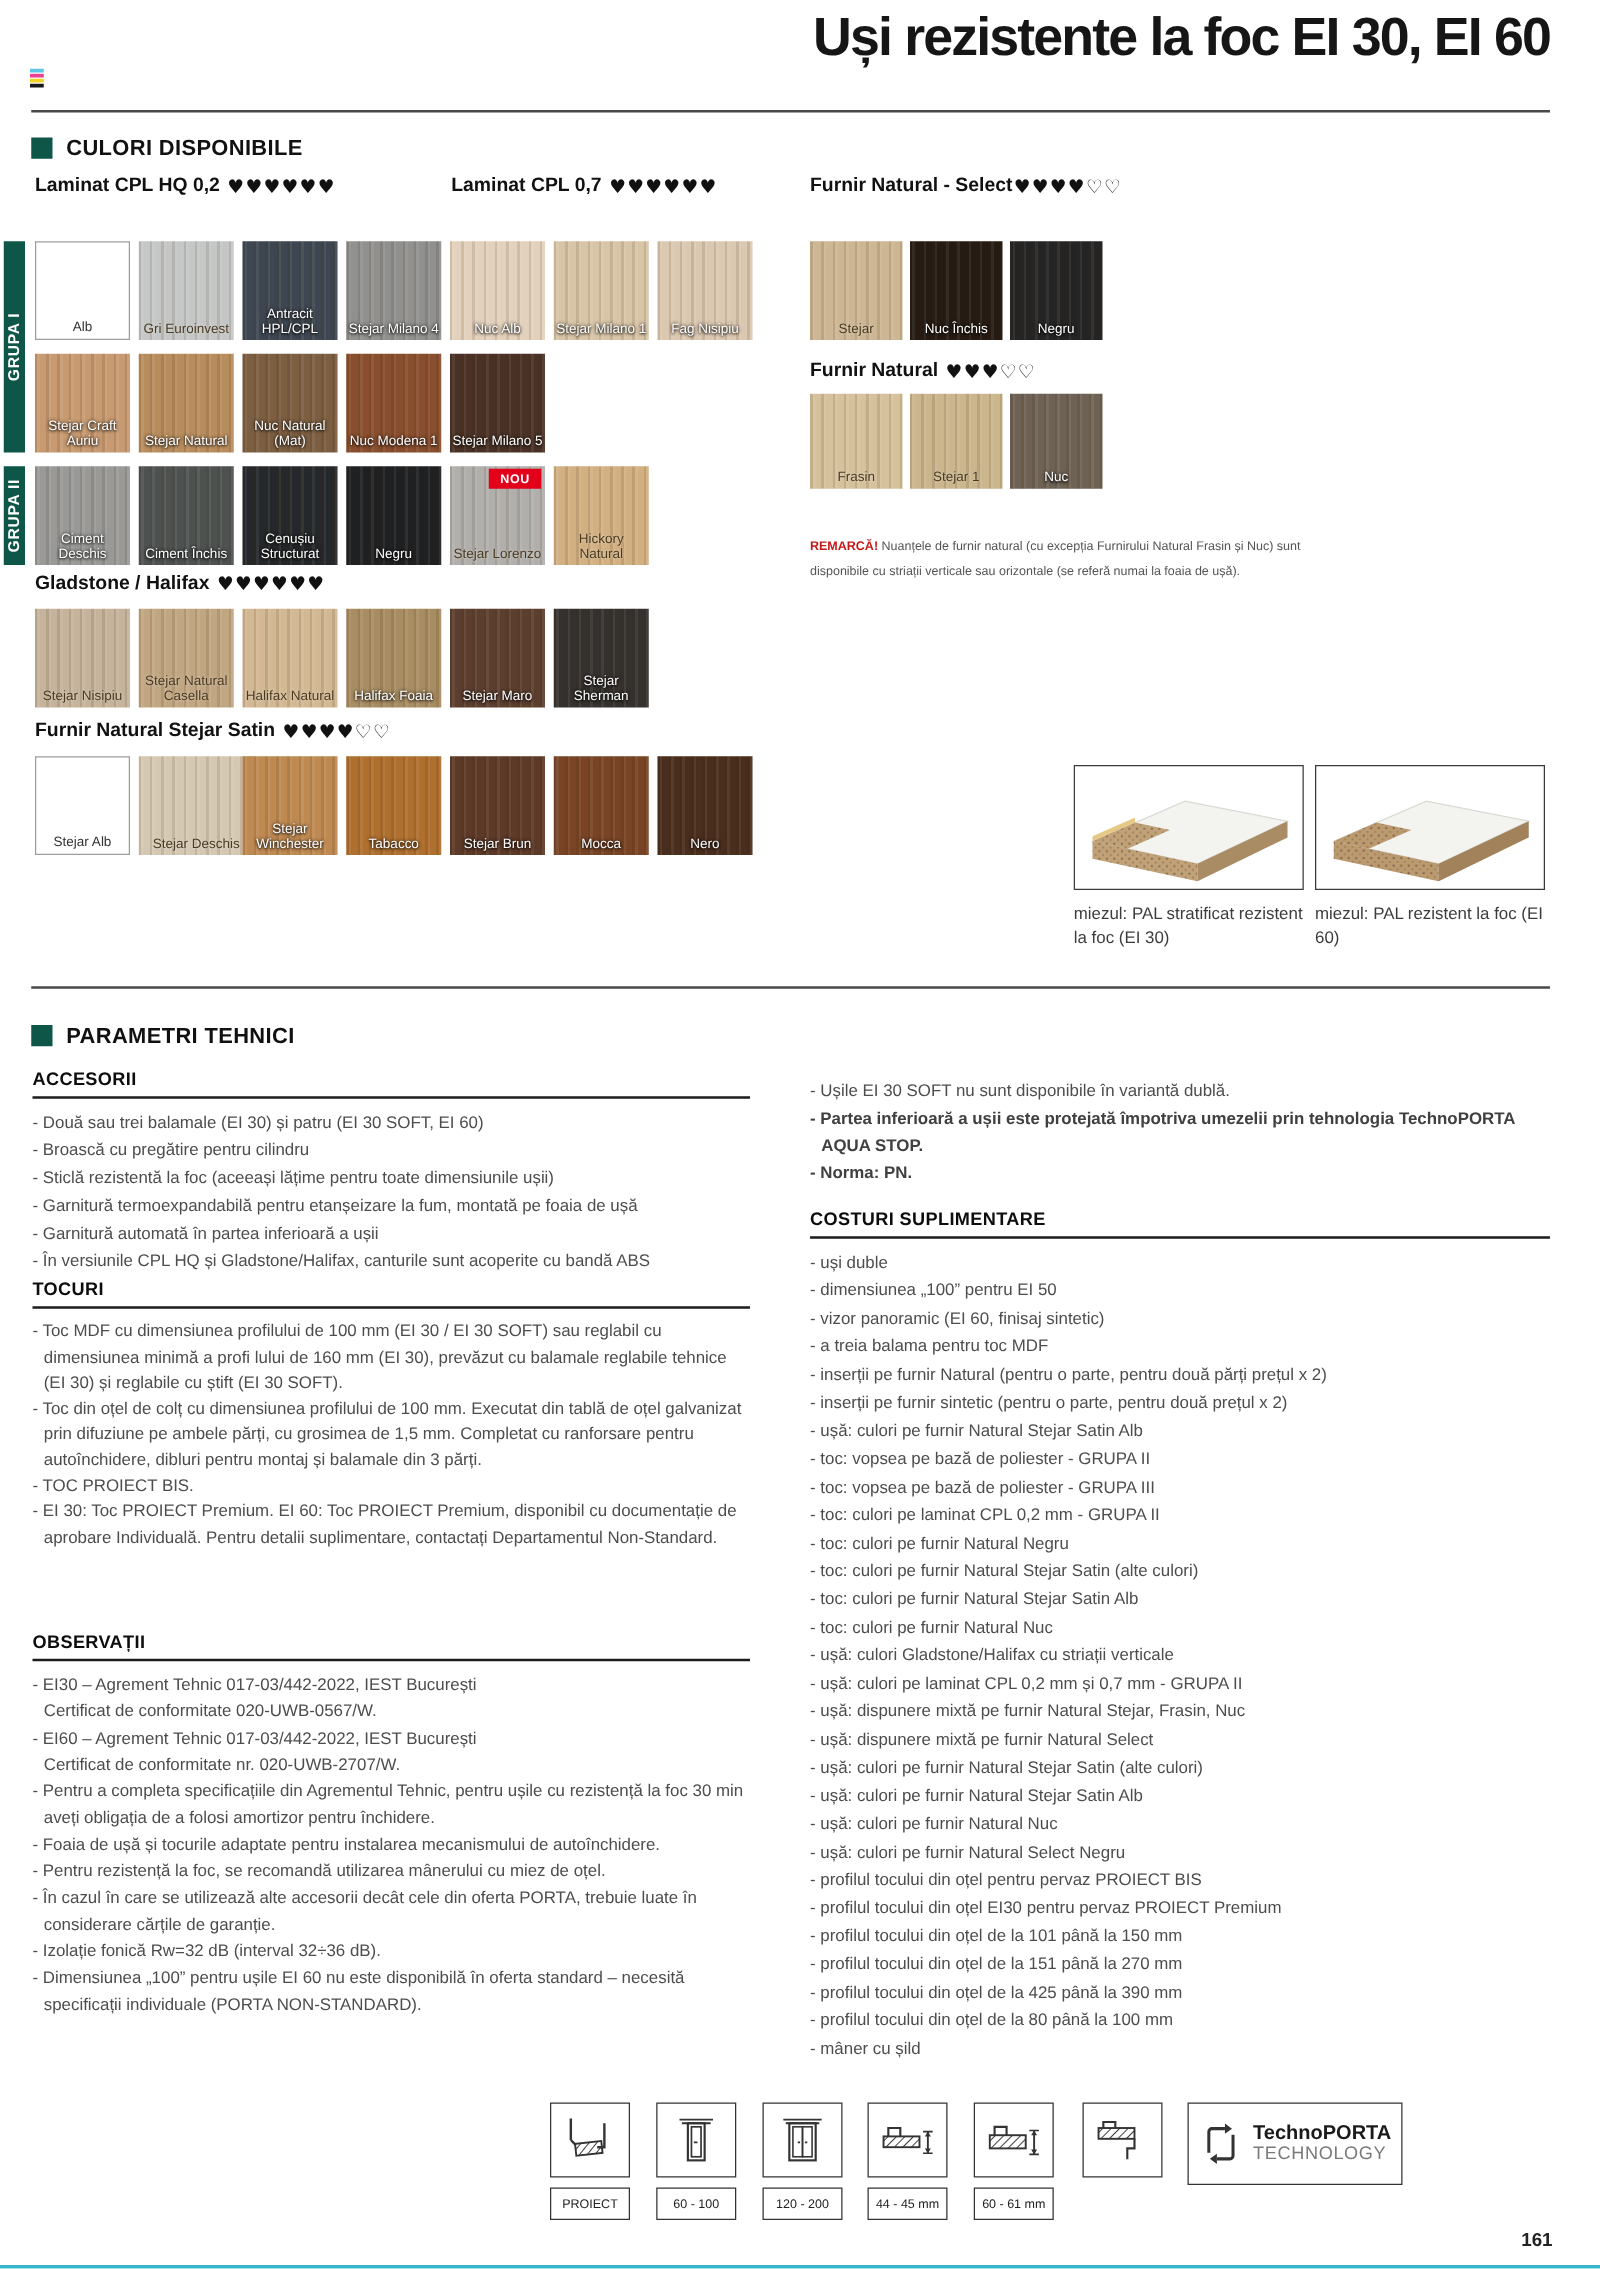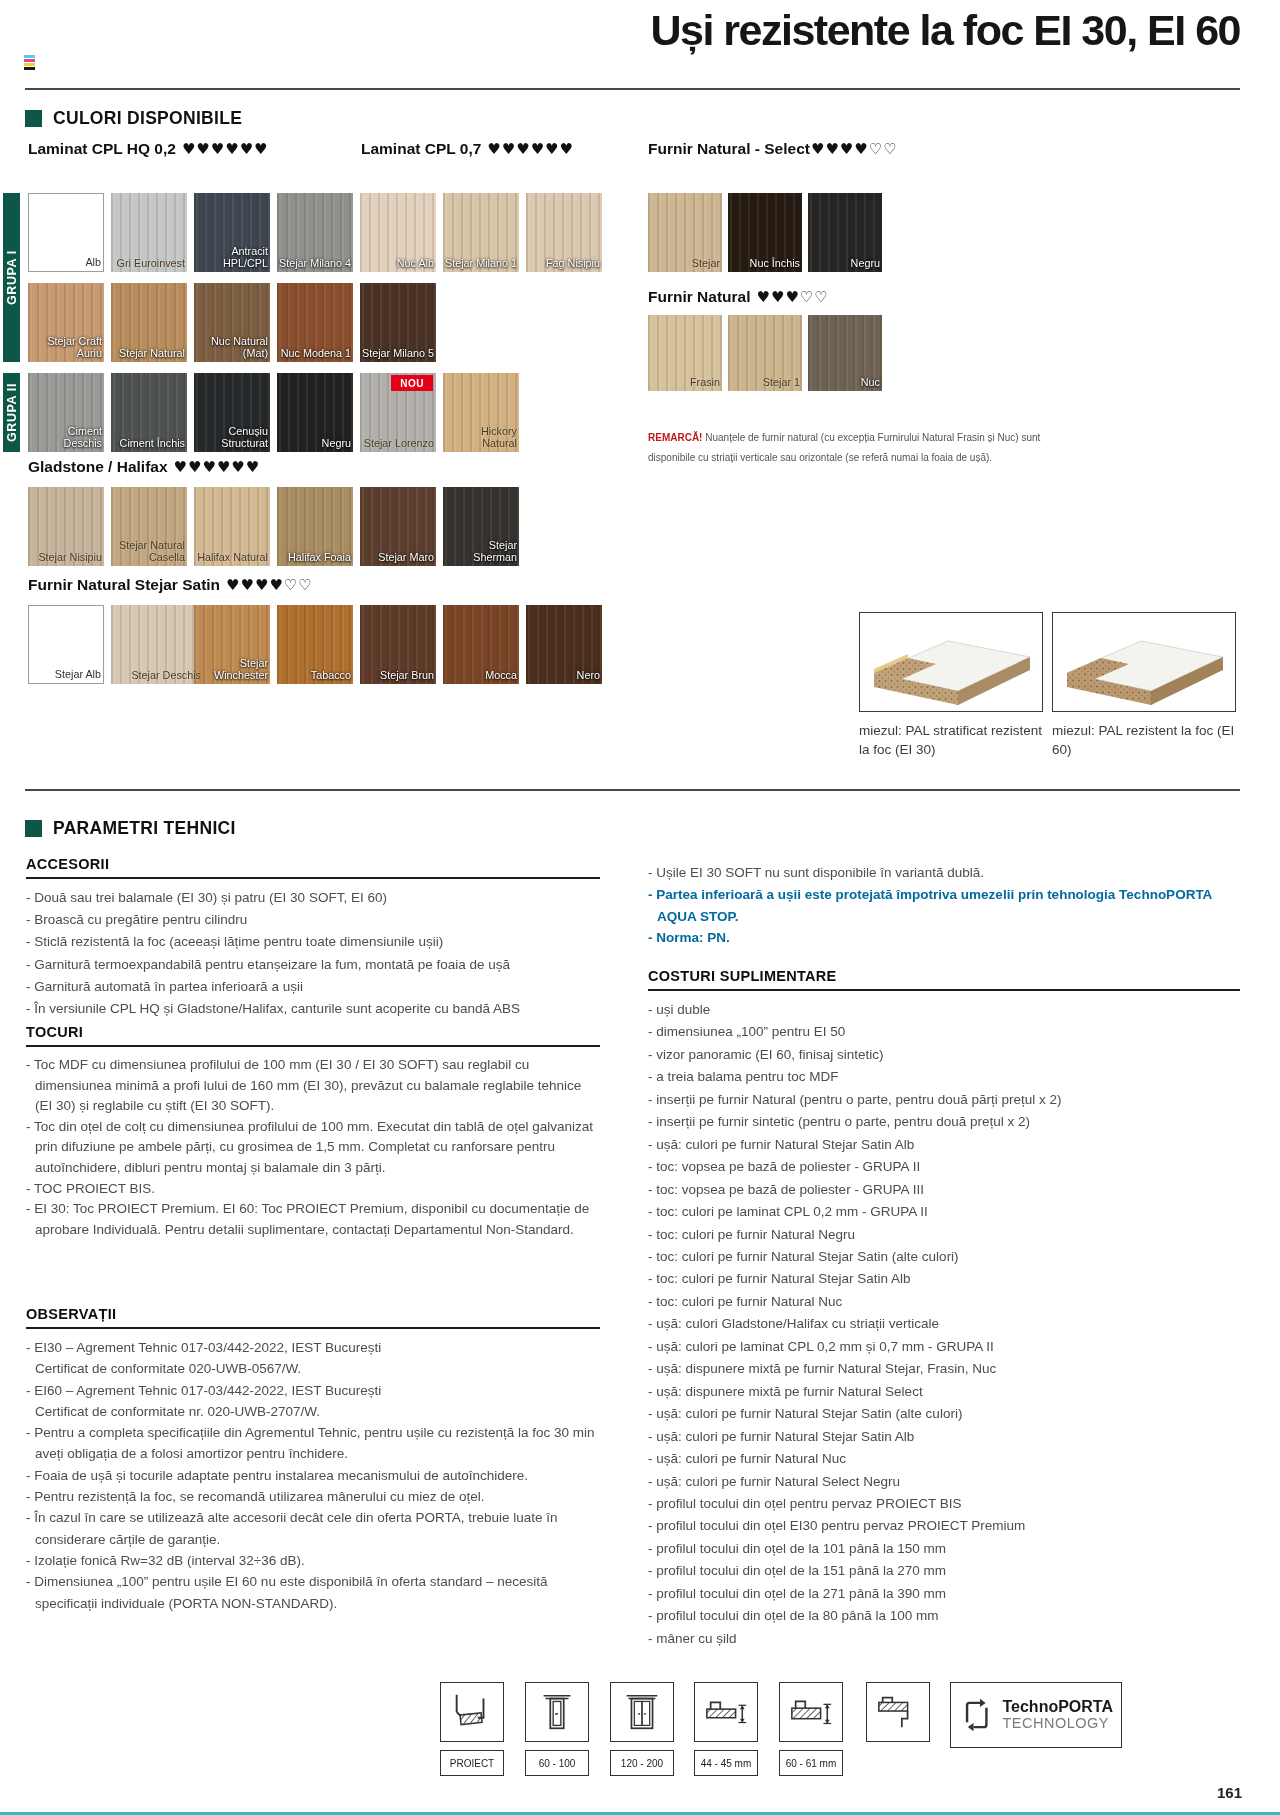--- a/index.html
+++ b/index.html
@@ -23,21 +23,21 @@
   .g3{grid-template-columns:repeat(3,74px);column-gap:6px;}
   .cell{position:relative;width:76px;height:79px;overflow:hidden;background:#ccc;}
   .g3 .cell{width:74px;}
   .h76{height:76px;}
   .cell::after{content:"";position:absolute;inset:0;
      background:repeating-linear-gradient(90deg,rgba(60,35,10,.12) 0 2px,rgba(255,255,255,.07) 2px 4px,rgba(0,0,0,0) 4px 9px);}
   .plain{border:1px solid #9d9d9d;width:74px!important;height:77px;}
   .plain::after{display:none;}
   .empty{background:transparent;}
   .empty::after{display:none;}
-  .sw-label{position:absolute;left:2px;right:2px;bottom:3px;text-align:right;font-size:10.8px;line-height:1.13;
+  .sw-label{position:absolute;left:2px;right:2px;bottom:3px;text-align:center;font-size:10.8px;line-height:1.13;
      color:#fff;text-shadow:0 0 3px rgba(0,0,0,.9),0 1px 2px rgba(0,0,0,.75);z-index:2;}
   .dk .sw-label{color:#49391f;text-shadow:0 0 2px rgba(255,255,255,.5);}
   .plain .sw-label{color:#333;text-shadow:none;}
   .nou{position:absolute;top:2px;right:3px;background:#e2001a;color:#fff;font-size:10px;font-weight:bold;
      padding:2.5px 9px;z-index:3;letter-spacing:.5px;}
   .grupa{position:absolute;left:3px;width:17px;background:#0e5748;color:#fff;display:flex;align-items:center;justify-content:center;
      writing-mode:vertical-rl;transform:rotate(180deg);font-weight:bold;font-size:12.5px;letter-spacing:.6px;}
   
   #remark{position:absolute;left:648px;top:428px;width:416px;font-size:10px;line-height:19.5px;color:#555;}
   #remark b{color:#c21919;}
@@ -47,21 +47,21 @@
   #midrule{position:absolute;left:25px;right:40px;top:789px;height:0;border-top:2.5px solid #4a4a4a;}
   
   .col-h{font-size:14.5px;font-weight:bold;color:#0d0d0d;border-bottom:2px solid #1c1c1c;padding-bottom:5px;letter-spacing:.3px;}
   .list{margin-top:8px;font-size:13.5px;color:#4d4d4d;}
   .list div{padding-left:9px;text-indent:-9px;white-space:pre-line;}
   .lh22 div{line-height:22.2px;}
   .lh206 div{line-height:20.6px;}
   .lh213 div{line-height:21.3px;}
   .lh218 div{line-height:21.8px;}
   .lh224 div{line-height:22.45px;}
-  .b{font-weight:bold;color:#0369a1;}
+  .b{font-weight:bold;color:#404040;}
   
   .icbox{position:absolute;width:64px;height:60px;border:1.5px solid #333;box-sizing:border-box;background:#fff;
      display:flex;align-items:center;justify-content:center;}
   .iclabel{position:absolute;width:64px;height:26px;border:1px solid #333;box-sizing:border-box;
      display:flex;align-items:center;justify-content:center;font-size:10px;color:#222;}
   #tporta{position:absolute;left:950px;top:1682px;width:172px;height:66px;border:1.5px solid #333;box-sizing:border-box;
      display:flex;align-items:center;gap:8px;padding:16px 8px;background:#fff;}
   #tporta .t1{font-size:16px;font-weight:bold;color:#1a1a1a;line-height:1.1;}
   #tporta .t2{font-size:14.5px;color:#7a7a7a;letter-spacing:.5px;line-height:1.15;}
   #pagenum{position:absolute;right:38px;top:1784px;font-size:15px;font-weight:bold;color:#222;}
@@ -358,21 +358,21 @@
       <div>- ușă: dispunere mixtă pe furnir Natural Stejar, Frasin, Nuc</div>
       <div>- ușă: dispunere mixtă pe furnir Natural Select</div>
       <div>- ușă: culori pe furnir Natural Stejar Satin (alte culori)</div>
       <div>- ușă: culori pe furnir Natural Stejar Satin Alb</div>
       <div>- ușă: culori pe furnir Natural Nuc</div>
       <div>- ușă: culori pe furnir Natural Select Negru</div>
       <div>- profilul tocului din oțel pentru pervaz PROIECT BIS</div>
       <div>- profilul tocului din oțel EI30 pentru pervaz PROIECT Premium</div>
       <div>- profilul tocului din oțel de la 101 până la 150 mm</div>
       <div>- profilul tocului din oțel de la 151 până la 270 mm</div>
-      <div>- profilul tocului din oțel de la 271 până la 390 mm</div>
+      <div>- profilul tocului din oțel de la 425 până la 390 mm</div>
       <div>- profilul tocului din oțel de la 80 până la 100 mm</div>
       <div>- mâner cu șild</div>
     </div>
   </div>
 
   <div class="icbox" style="left:440px;top:1682px;">
     <svg viewBox="0 0 48 48" width="46" height="46">
       <defs>
           <pattern id="h1" width="5" height="5" patternTransform="rotate(45)" patternUnits="userSpaceOnUse">
             <rect width="5" height="5" fill="#fff"></rect>

